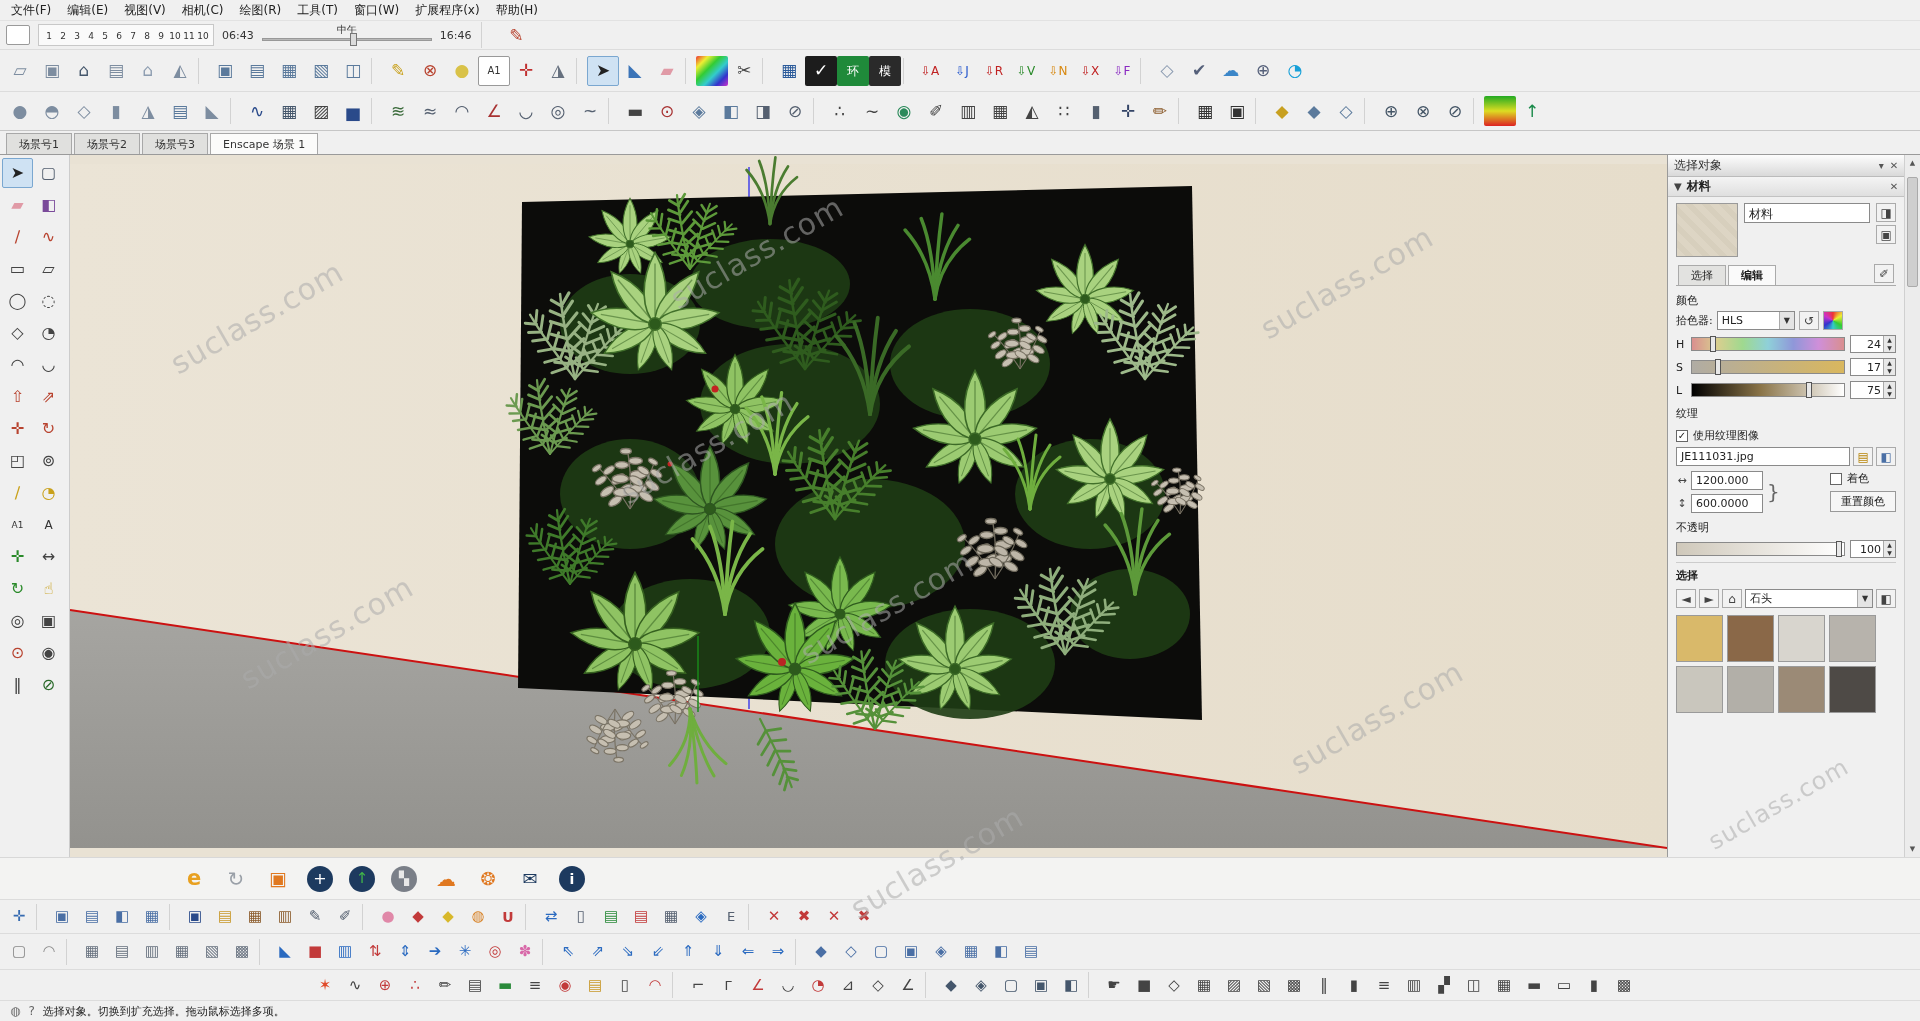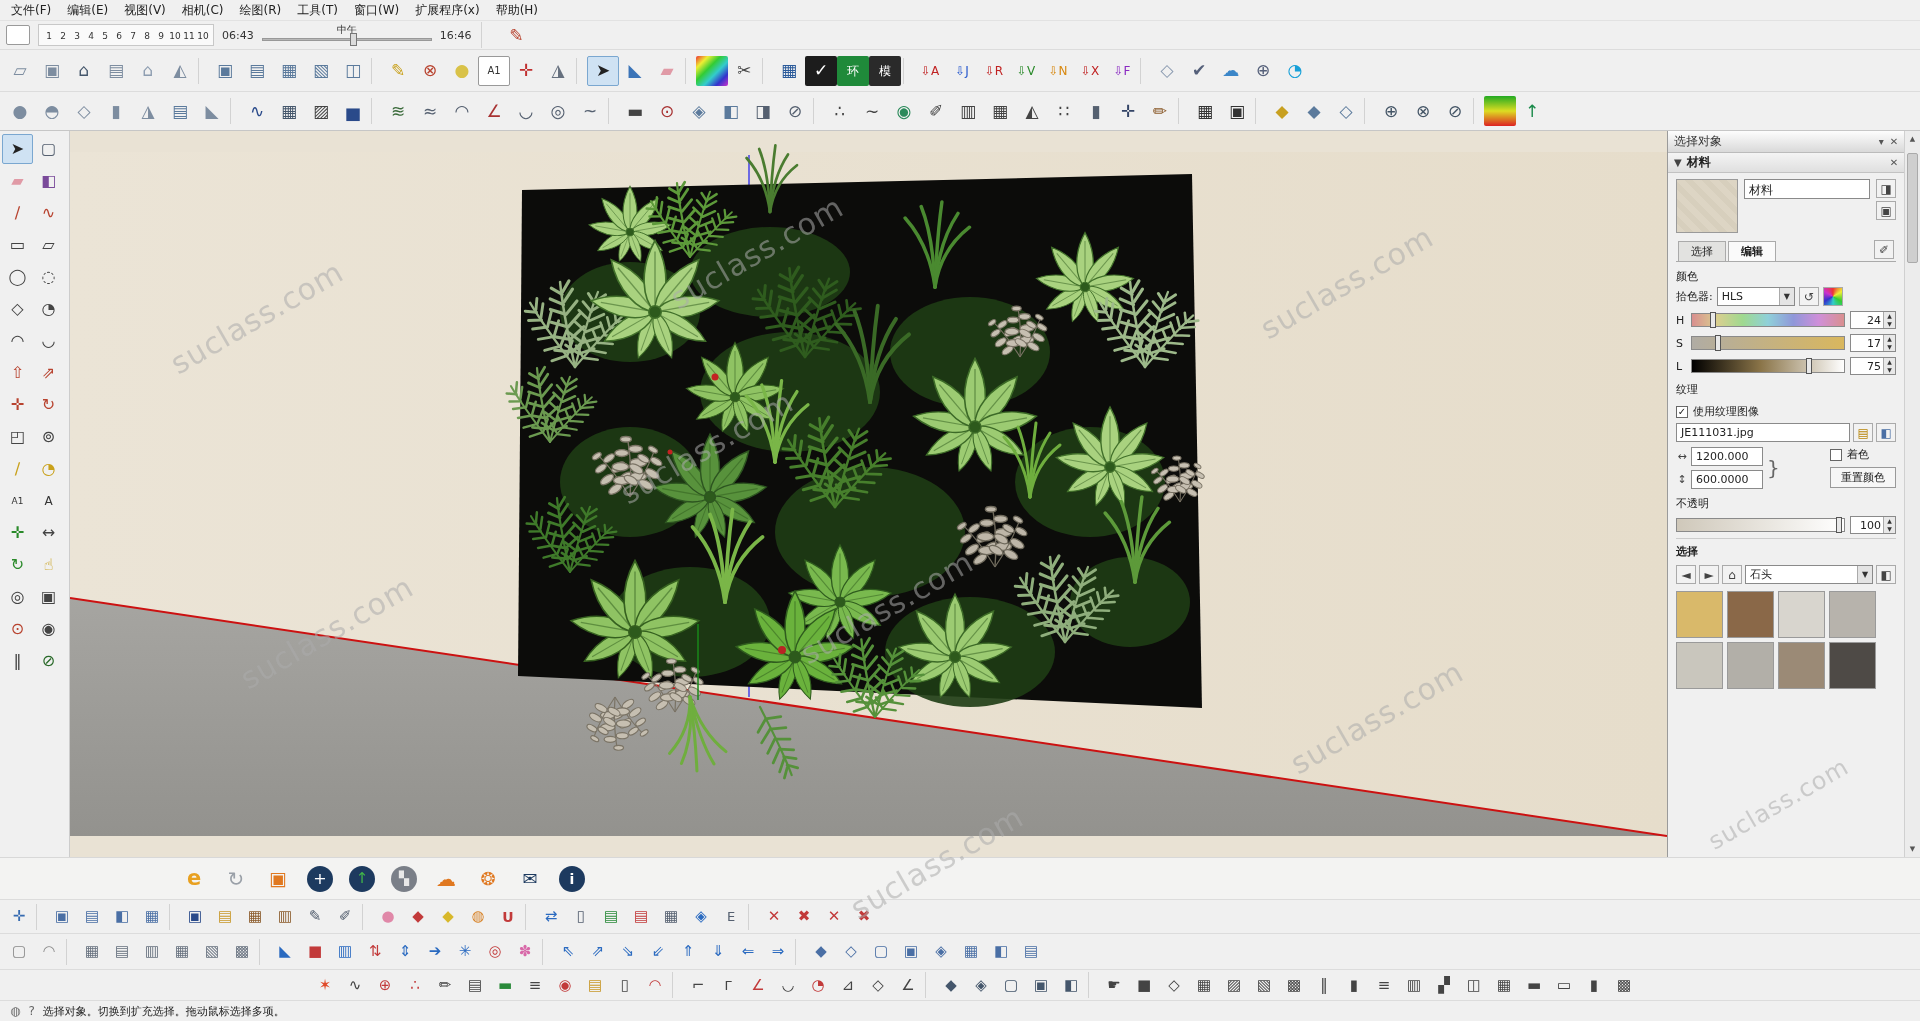--- a/index.html
+++ b/index.html
@@ -259,20 +259,26 @@
       <span class="tbtn" style="color: rgb(91, 122, 156);">◇</span>
       <span class="tsep"></span>
       <span class="tbtn" style="color: rgb(68, 85, 102);">⊕</span>
       <span class="tbtn" style="color: rgb(68, 85, 102);">⊗</span>
       <span class="tbtn" style="color: rgb(68, 85, 102);">⊘</span>
       <span class="tsep"></span>
       <span class="tbtn" style="background: linear-gradient(rgb(34, 170, 34), rgb(221, 221, 34), rgb(221, 34, 34));"></span>
       <span class="tbtn" style="color: rgb(26, 138, 74);">↑</span>
     </div>
 
+  <div class="tabs-row">
+      <span class="scene-tab">场景号1</span>
+      <span class="scene-tab">场景号2</span>
+      <span class="scene-tab">场景号3</span>
+      <span class="scene-tab active">Enscape 场景 1</span>
+    </div>
 
   <div class="main">
     <div class="left-tools">
         <span class="tbtn pressed" style="color: rgb(34, 34, 34);">➤</span>
         <span class="tbtn" style="color: rgb(85, 96, 112);">▢</span>
         <span class="tbtn" style="color: rgb(224, 154, 166);">▰</span>
         <span class="tbtn" style="color: rgb(122, 74, 154);">◧</span>
         <span class="tbtn" style="color: rgb(184, 67, 47);">∕</span>
         <span class="tbtn" style="color: rgb(184, 67, 47);">∿</span>
         <span class="tbtn" style="color: rgb(68, 68, 68);">▭</span>

